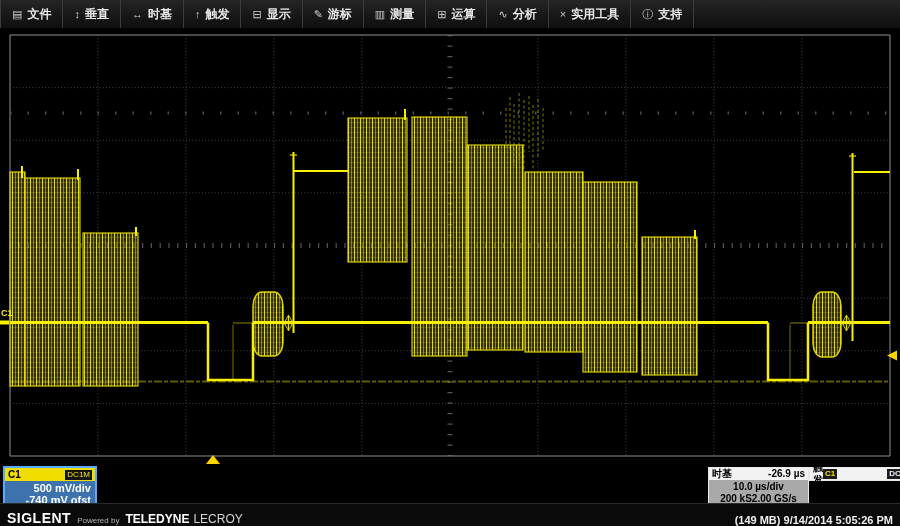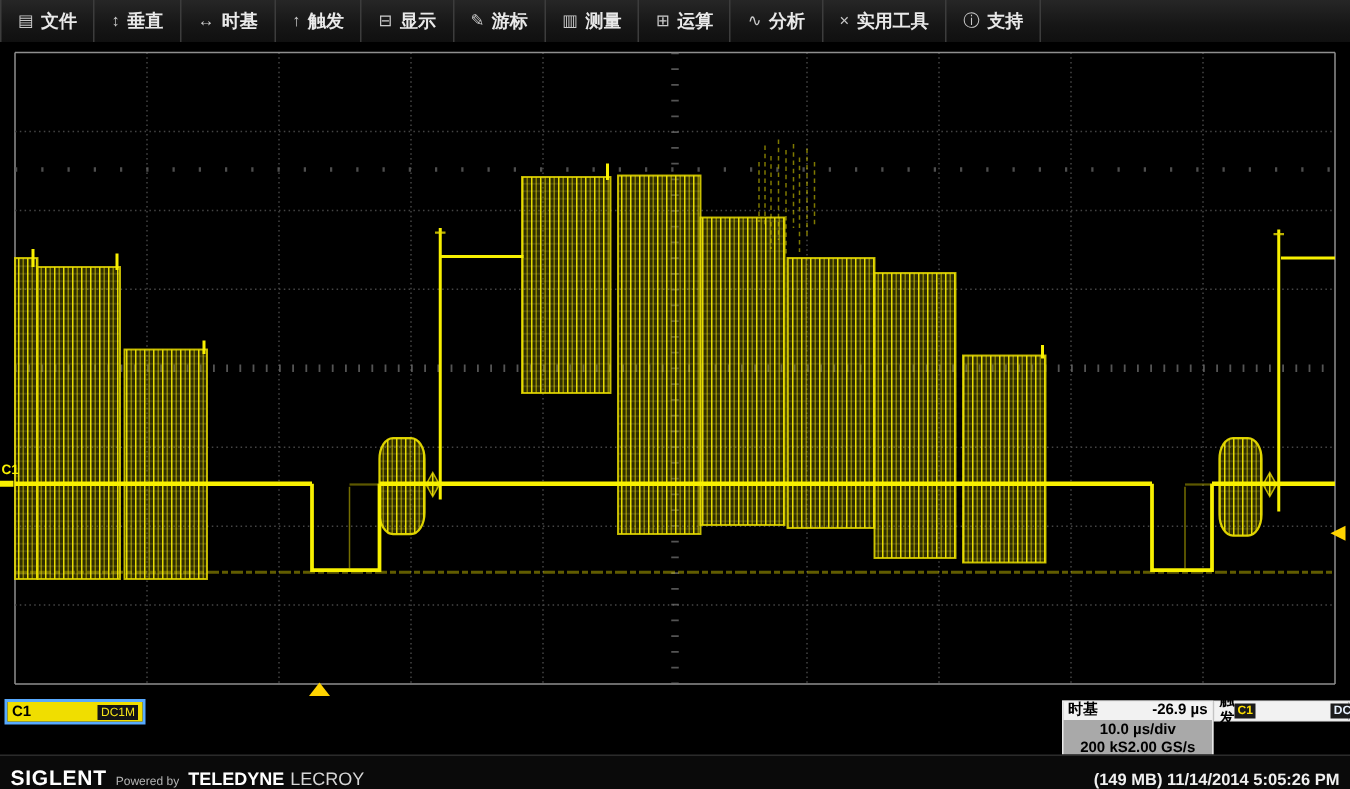--- a/index.html
+++ b/index.html
@@ -175,20 +175,24 @@
         <polygon points="206,464 220,464 213,455" fill="#ffd400"></polygon>
         <polygon points="897,350.5 897,360.5 887,355.5" fill="#ffd400"></polygon>
       </g>
   </svg>
 
   <div id="ch-box" class="descbox">
     <div id="ch-head">
       <span>C1</span>
       <span id="ch-coupling">DC1M</span>
     </div>
+    <div id="ch-body">
+      <div>500 mV/div</div>
+      <div>-740 mV ofst</div>
+    </div>
   </div>
 
   <div id="tb-box" class="descbox">
     <div class="boxhead">
       <span>时基</span>
       <span>-26.9 µs</span>
     </div>
     <div class="boxbody">
       <div class="brow">
           <span></span>
@@ -211,16 +215,16 @@
     </div>
   </div>
 
   <div id="bottom-bar">
     <div id="brand">
       <span id="brand-vendor">SIGLENT</span>
       <span id="brand-powered">Powered by</span>
       <span id="brand-partner-bold">TELEDYNE</span>
       <span id="brand-partner-light">LECROY</span>
     </div>
-    <div id="statusbar-right">(149 MB) 11/14/2014 5:05:26 PM</div>
+    <div id="statusbar-right">(149 MB) 9/14/2014 5:05:26 PM</div>
   </div>
 
 </div>
 
 </body></html>

